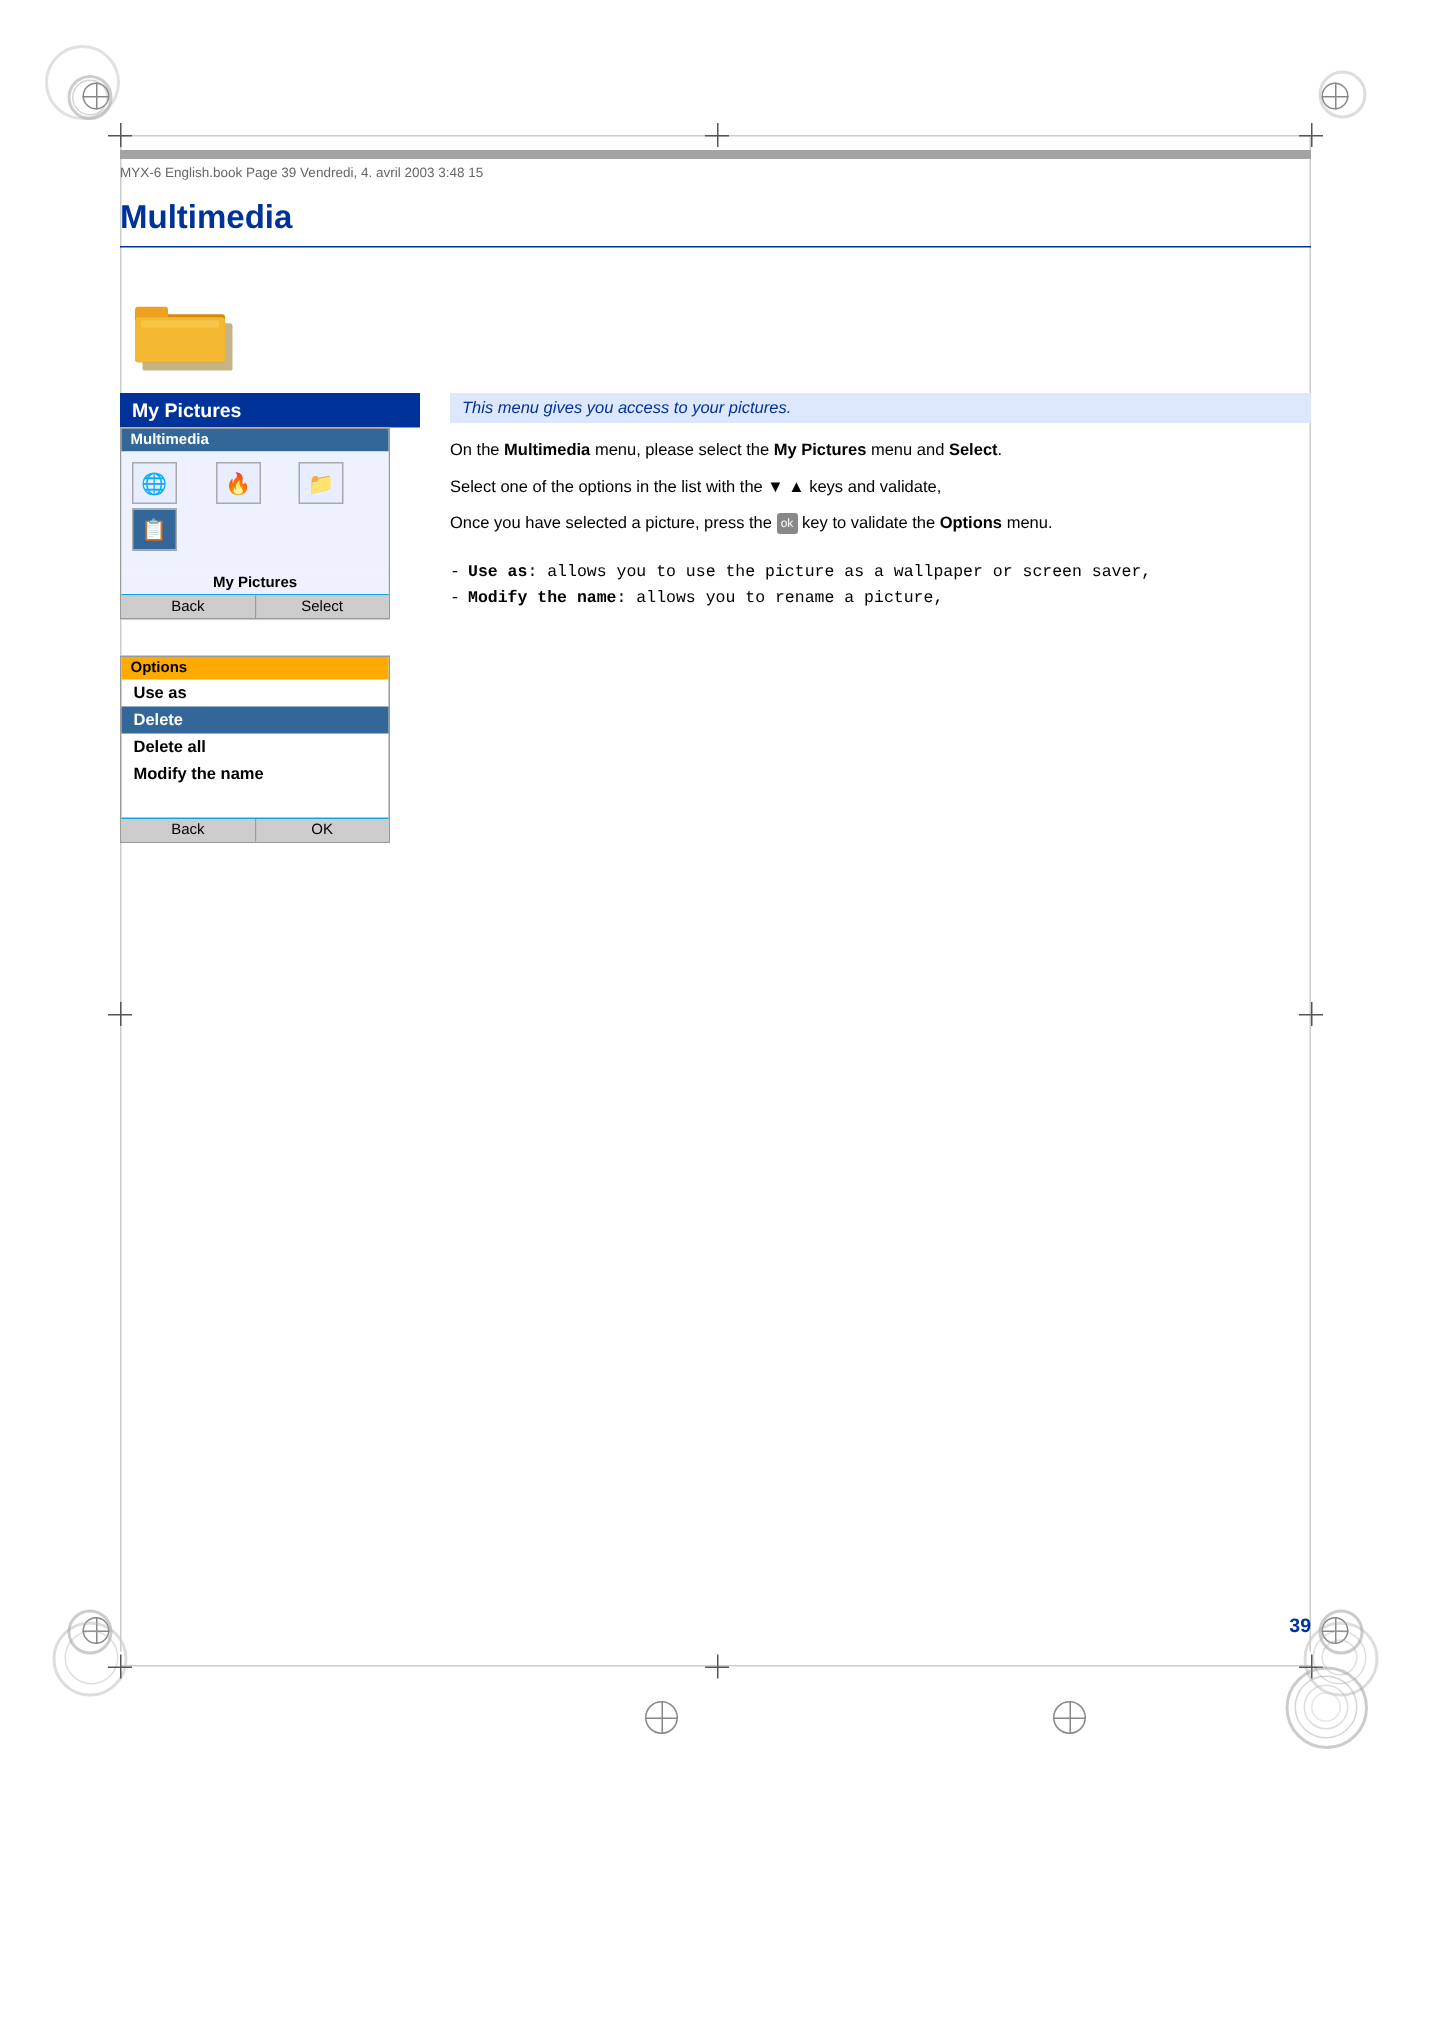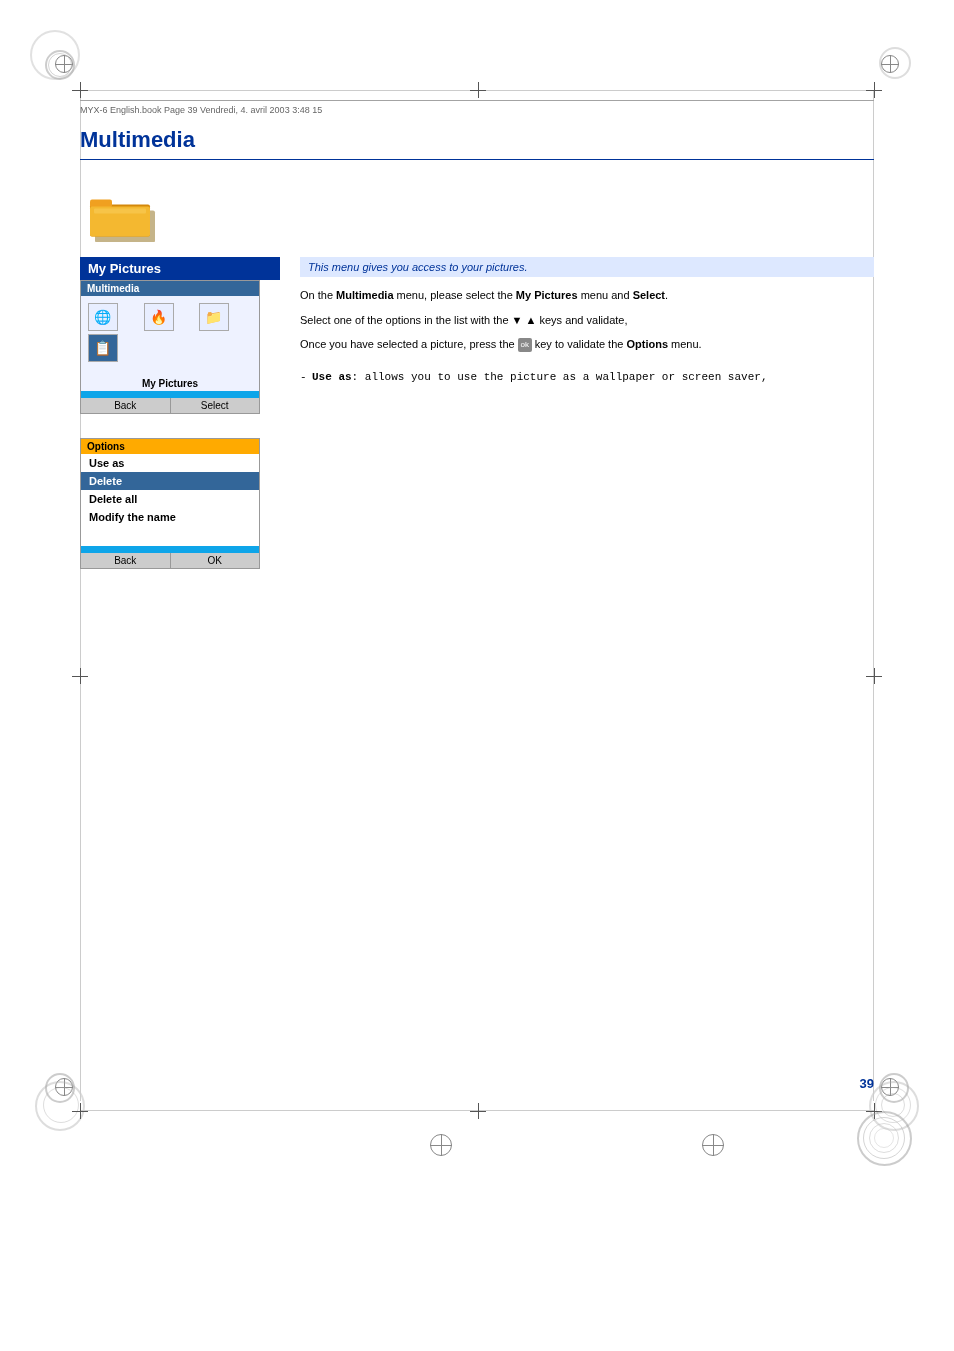--- a/index.html
+++ b/index.html
@@ -21,21 +21,21 @@
       right: 80px;
       bottom: 250px;
     }
 
     
     .header-info {
       font-size: 9px;
       color: #666;
       margin-bottom: 8px;
       padding-bottom: 4px;
-      border-top: 1px solid #a3a3a3;
+      border-top: 6px solid #a3a3a3;
       padding-top: 4px;
     }
 
     
     .section-title {
       font-size: 22px;
       font-weight: bold;
       color: #003399;
       border-bottom: 1px solid #003399;
       padding-bottom: 6px;
@@ -146,21 +146,21 @@
     .phone-screen-label {
       text-align: center;
       font-size: 10px;
       font-weight: bold;
       padding: 2px 0;
       background: #eef2ff;
     }
 
     .phone-screen-footer {
       display: flex;
-      border-top: 7px solid #0ea5e9;
+      border-top: 1px solid #0ea5e9;
       align-items: center;
     }
 
     .phone-btn {
       flex: 1;
       text-align: center;
       font-size: 10px;
       padding: 2px 4px;
       background: #cccccc;
       border-right: 1px solid #999;
@@ -361,20 +361,23 @@
       </p>
 
       <p class="body-text">
         Once you have selected a picture, press the <span style="display:inline-block;width:14px;height:14px;background:#888;border-radius:2px;font-size:8px;text-align:center;line-height:14px;color:#fff;vertical-align:middle;">ok</span> key to validate the <strong>Options</strong> menu.
       </p>
 
       <ul class="bullet-list">
         <li>
           <strong>Use as</strong><span>: allows you to use the picture as a wallpaper or screen saver,</span>
         </li>
+        <li>
+          <strong>Modify the name</strong><span>: allows you to rename a picture,</span>
+        </li>
       </ul>
 
     </div>
   </div>
 
   <div class="page-number">39</div>
 
 </div>
 
 <div class="crosshair" style="position:absolute; top:50%; left:72px; transform:translateY(-50%);"></div>

